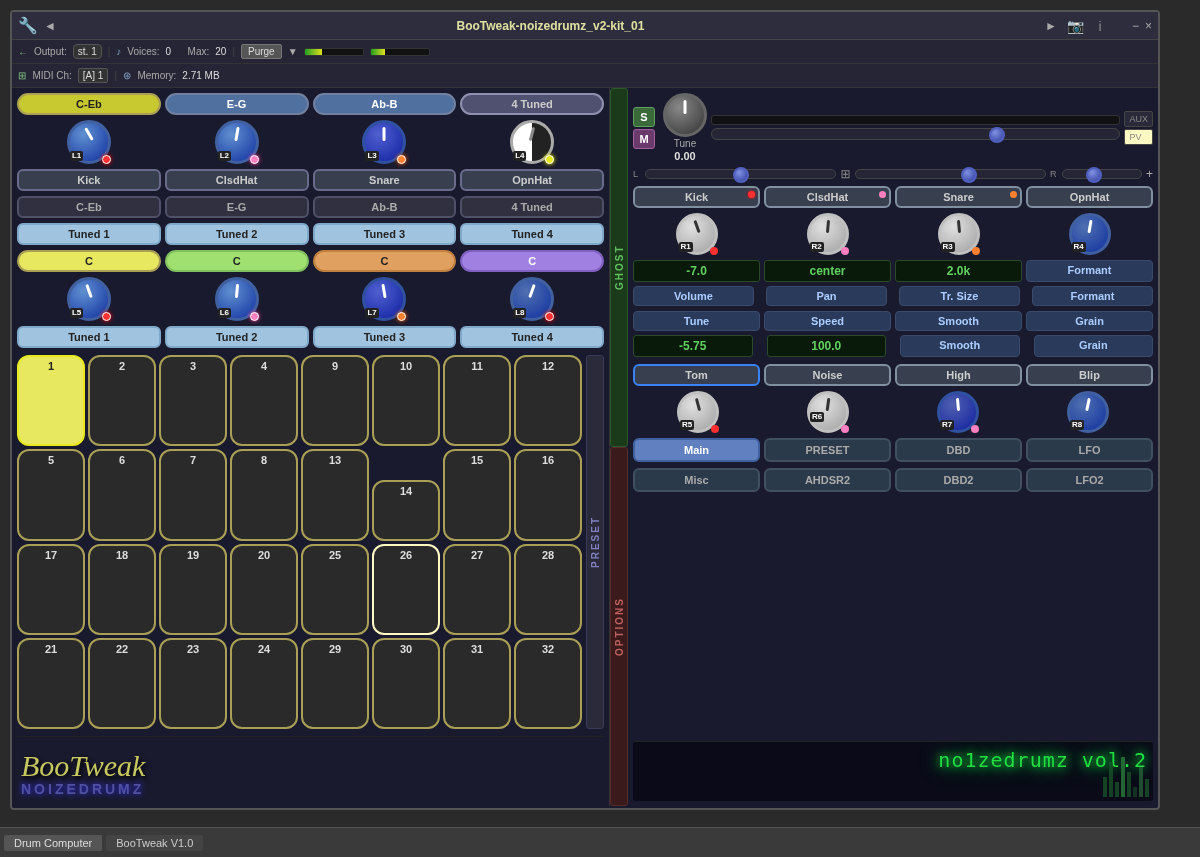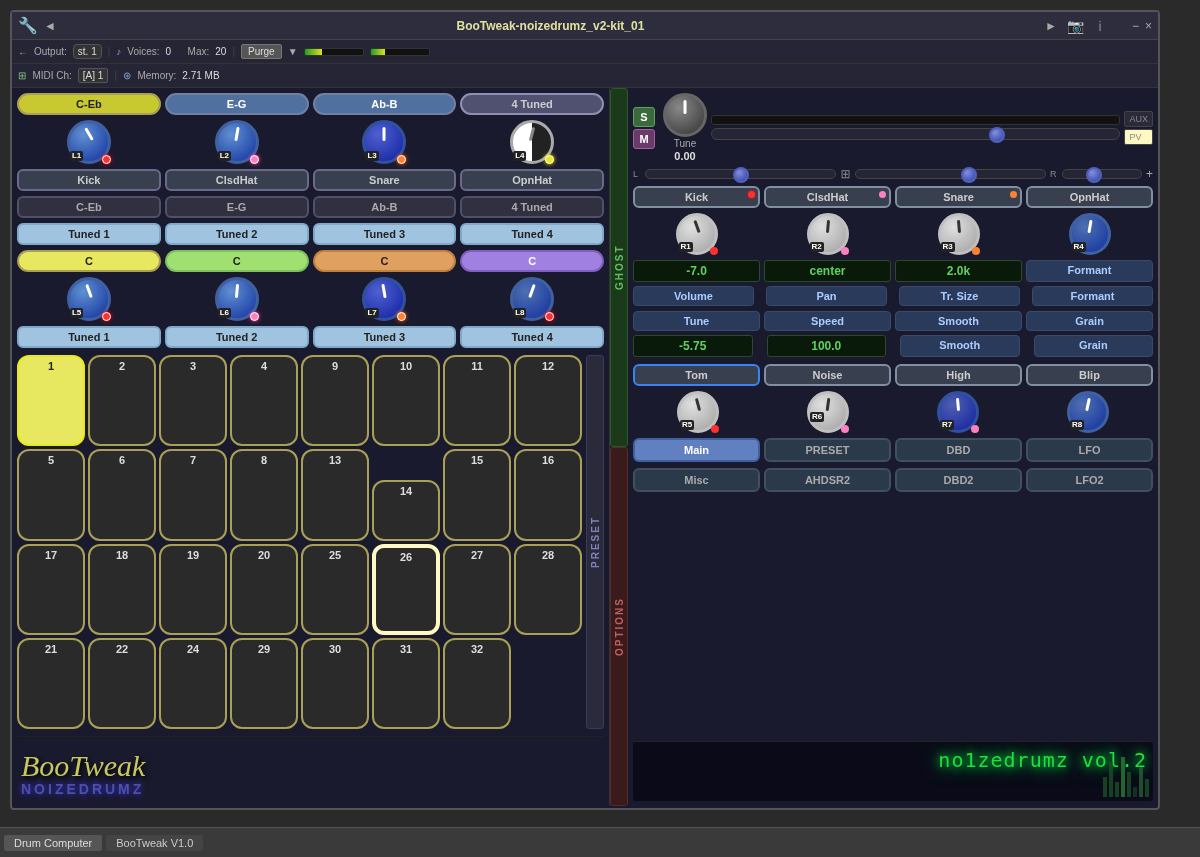--- a/index.html
+++ b/index.html
@@ -264,26 +264,27 @@
           <div style="border:2px solid #aaa055; border-radius:12px; background:#2a2a2a; color:#ddd; font-size:11px; font-weight:bold; text-align:center; padding:3px 2px; cursor:pointer;">13</div>
           <div style="border:2px solid #aaa055; border-radius:12px; background:#2a2a2a; color:#ddd; font-size:11px; font-weight:bold; text-align:center; padding:3px 2px; cursor:pointer;margin-top:31px;">14</div>
           <div style="border:2px solid #aaa055; border-radius:12px; background:#2a2a2a; color:#ddd; font-size:11px; font-weight:bold; text-align:center; padding:3px 2px; cursor:pointer;">15</div>
           <div style="border:2px solid #aaa055; border-radius:12px; background:#2a2a2a; color:#ddd; font-size:11px; font-weight:bold; text-align:center; padding:3px 2px; cursor:pointer;">16</div>
 
           <div style="border:2px solid #aaa055; border-radius:12px; background:#2a2a2a; color:#ddd; font-size:11px; font-weight:bold; text-align:center; padding:3px 2px; cursor:pointer;">17</div>
           <div style="border:2px solid #aaa055; border-radius:12px; background:#2a2a2a; color:#ddd; font-size:11px; font-weight:bold; text-align:center; padding:3px 2px; cursor:pointer;">18</div>
           <div style="border:2px solid #aaa055; border-radius:12px; background:#2a2a2a; color:#ddd; font-size:11px; font-weight:bold; text-align:center; padding:3px 2px; cursor:pointer;">19</div>
           <div style="border:2px solid #aaa055; border-radius:12px; background:#2a2a2a; color:#ddd; font-size:11px; font-weight:bold; text-align:center; padding:3px 2px; cursor:pointer;">20</div>
           <div style="border:2px solid #aaa055; border-radius:12px; background:#2a2a2a; color:#ddd; font-size:11px; font-weight:bold; text-align:center; padding:3px 2px; cursor:pointer;">25</div>
-          <div style="border:4px solid #fef9c3; border-radius:12px; background:#2a2a2a; color:#ddd; font-size:11px; font-weight:bold; text-align:center; padding:3px 2px; cursor:pointer;">26</div>
+          <div style="border:2px solid #fef9c3; border-radius:12px; background:#2a2a2a; color:#ddd; font-size:11px; font-weight:bold; text-align:center; padding:3px 2px; cursor:pointer;">26</div>
           <div style="border:2px solid #aaa055; border-radius:12px; background:#2a2a2a; color:#ddd; font-size:11px; font-weight:bold; text-align:center; padding:3px 2px; cursor:pointer;">27</div>
           <div style="border:2px solid #aaa055; border-radius:12px; background:#2a2a2a; color:#ddd; font-size:11px; font-weight:bold; text-align:center; padding:3px 2px; cursor:pointer;">28</div>
 
           <div style="border:2px solid #aaa055; border-radius:12px; background:#2a2a2a; color:#ddd; font-size:11px; font-weight:bold; text-align:center; padding:3px 2px; cursor:pointer;">21</div>
           <div style="border:2px solid #aaa055; border-radius:12px; background:#2a2a2a; color:#ddd; font-size:11px; font-weight:bold; text-align:center; padding:3px 2px; cursor:pointer;">22</div>
+          <div style="border:2px solid #aaa055; border-radius:12px; background:#2a2a2a; color:#ddd; font-size:11px; font-weight:bold; text-align:center; padding:3px 2px; cursor:pointer;">23</div>
           <div style="border:2px solid #aaa055; border-radius:12px; background:#2a2a2a; color:#ddd; font-size:11px; font-weight:bold; text-align:center; padding:3px 2px; cursor:pointer;">24</div>
           <div style="border:2px solid #aaa055; border-radius:12px; background:#2a2a2a; color:#ddd; font-size:11px; font-weight:bold; text-align:center; padding:3px 2px; cursor:pointer;">29</div>
           <div style="border:2px solid #aaa055; border-radius:12px; background:#2a2a2a; color:#ddd; font-size:11px; font-weight:bold; text-align:center; padding:3px 2px; cursor:pointer;">30</div>
           <div style="border:2px solid #aaa055; border-radius:12px; background:#2a2a2a; color:#ddd; font-size:11px; font-weight:bold; text-align:center; padding:3px 2px; cursor:pointer;">31</div>
           <div style="border:2px solid #aaa055; border-radius:12px; background:#2a2a2a; color:#ddd; font-size:11px; font-weight:bold; text-align:center; padding:3px 2px; cursor:pointer;">32</div>
         </div>
 
         <div style="width:18px; writing-mode:vertical-rl; transform:rotate(180deg); background:#2a2a3a; border:1px solid #3a3a5a; color:#8080c0; font-size:10px; font-weight:bold; padding:6px 2px; letter-spacing:2px; cursor:pointer; display:flex; align-items:center; justify-content:center; border-radius:3px;">PRESET</div>
       </div>
 

